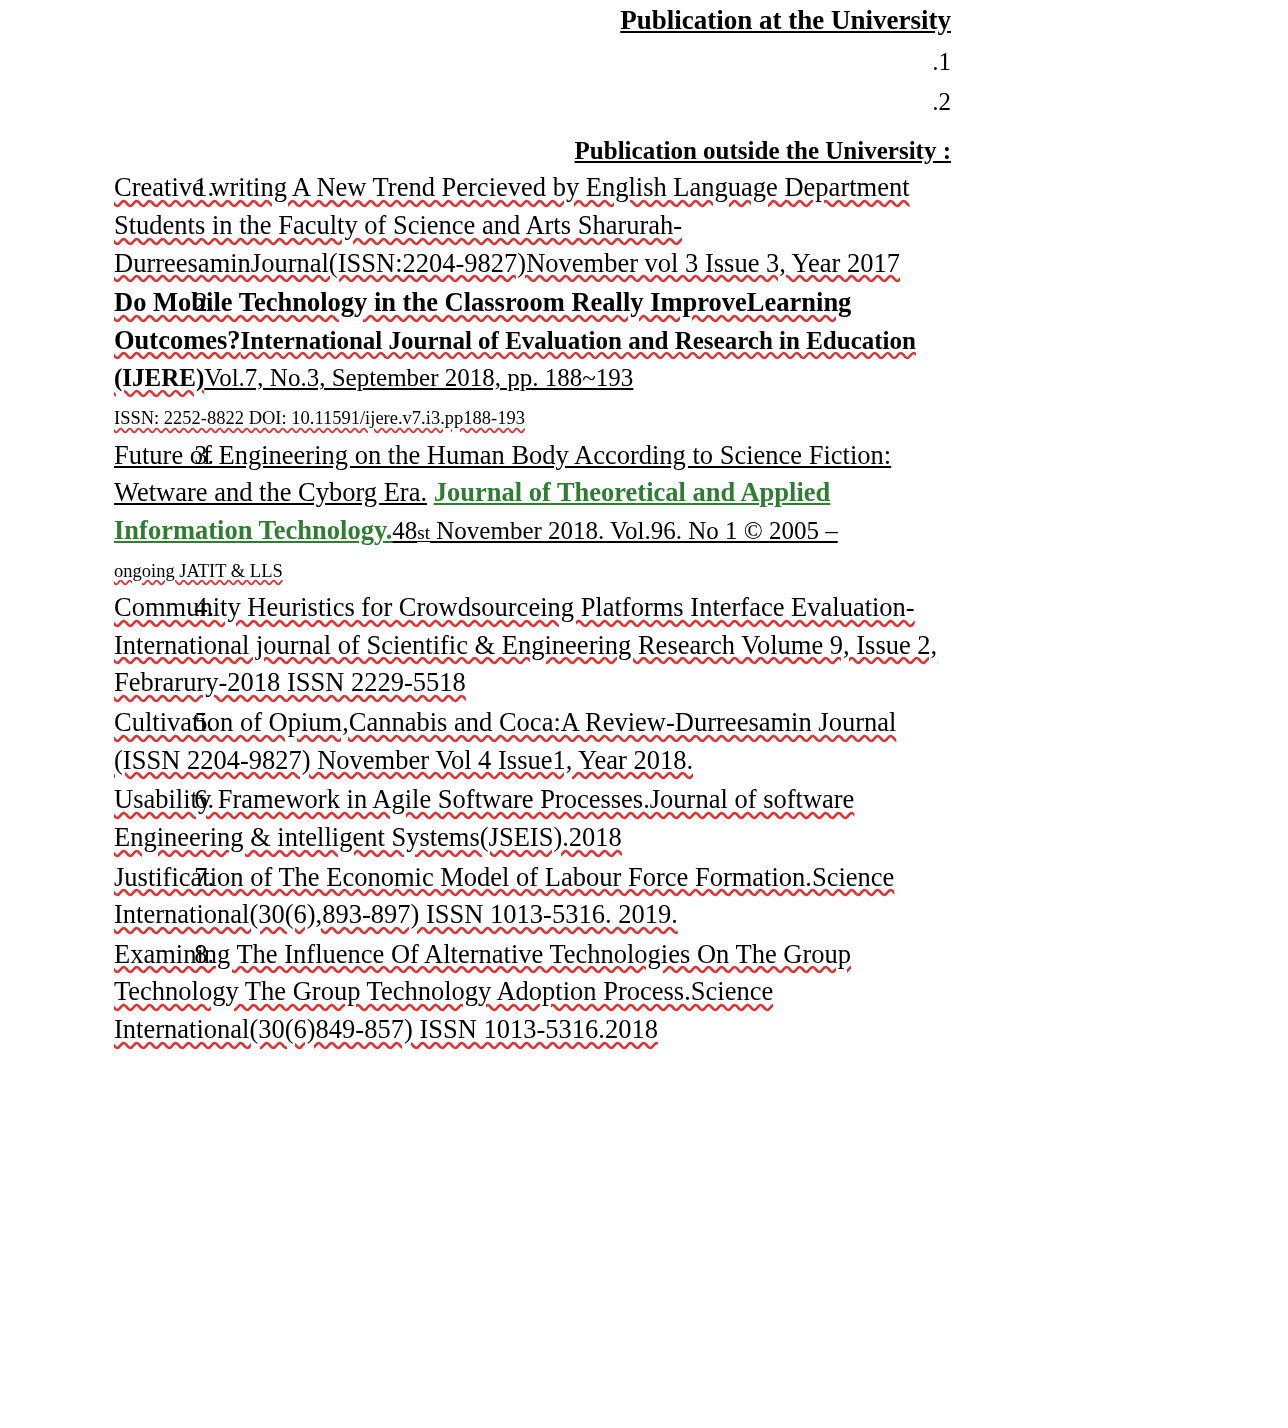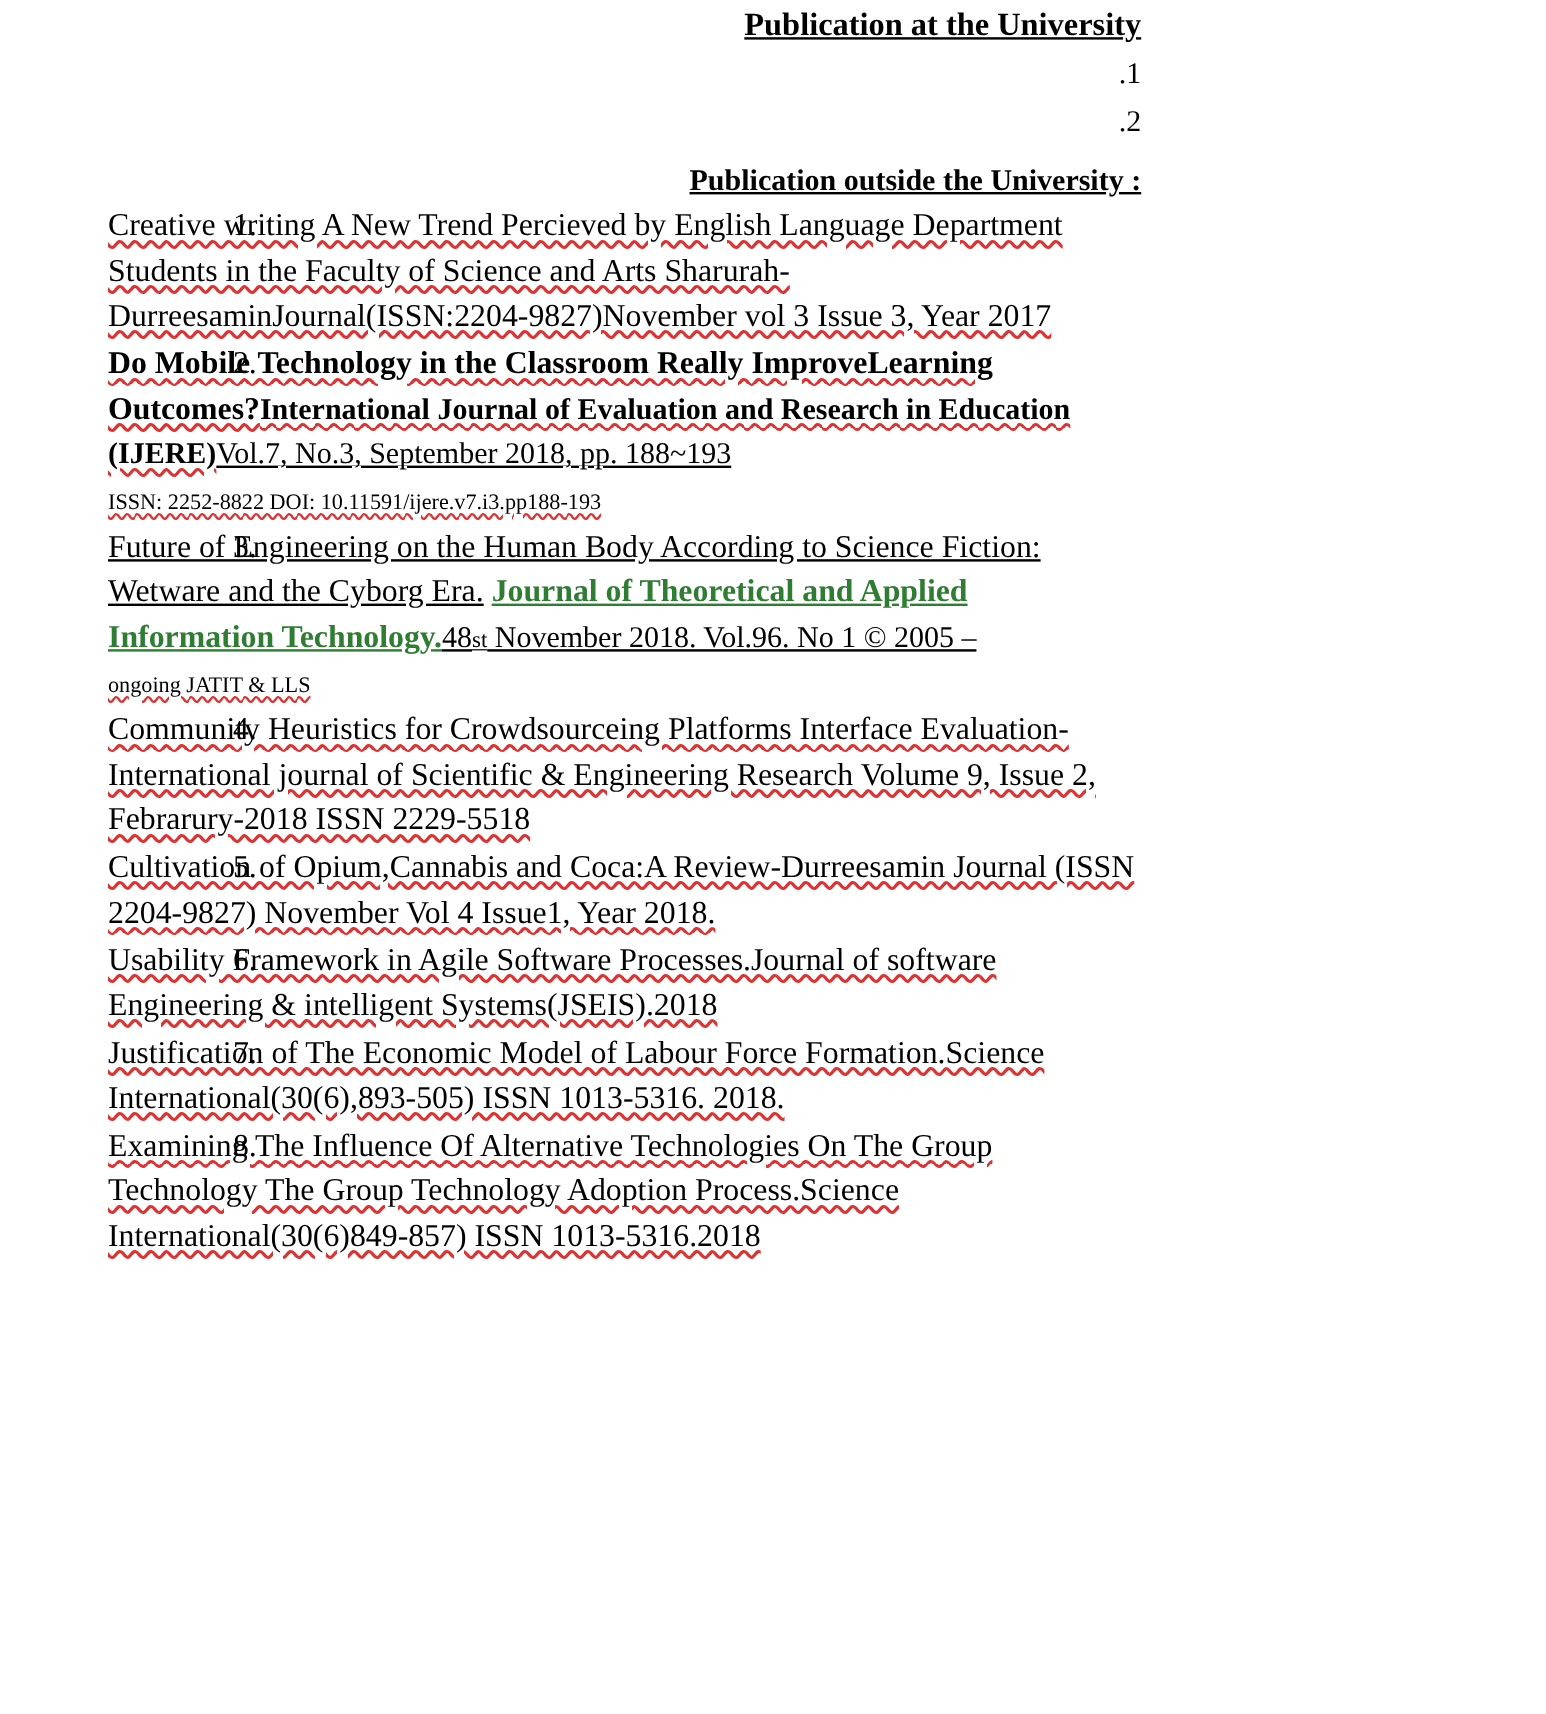--- a/index.html
+++ b/index.html
@@ -50,21 +50,21 @@
   }
   ol.pub-list {
     list-style: none;
     margin: 0;
     padding: 0 140px 0 0;
     counter-reset: pubitem;
   }
   ol.pub-list > li {
     position: relative;
     margin: 0 0 2px 0;
-    padding-left: 90px;
+    padding-left: 114px;
     font-size: 26.5px;
     line-height: 1.42;
   }
   ol.pub-list > li::before {
     counter-increment: pubitem;
     content: counter(pubitem) ".";
     position: absolute;
     left: 178px;
     width: 36px;
     text-align: right;
@@ -129,21 +129,21 @@
 
     <li>
       <span class="u spell">Cultivation of Opium,Cannabis and Coca:A Review-Durreesamin Journal (ISSN 2204-9827) November Vol 4 Issue1, Year 2018.</span>
     </li>
 
     <li>
       <span class="u spell">Usability Framework in Agile Software Processes.Journal of software Engineering &amp; intelligent Systems(JSEIS).2018</span>
     </li>
 
     <li>
-      <span class="u spell">Justification of The Economic Model of Labour Force Formation.Science International(30(6),893-505) ISSN 1013-5316. 2018.</span>
+      <span class="u spell">Justification of The Economic Model of Labour Force Formation.Science International(30(6),893-897) ISSN 1013-5316. 2019.</span>
     </li>
 
     <li>
       <span class="u spell">Examining The Influence Of Alternative Technologies On The Group Technology The Group Technology Adoption Process.Science International(30(6)849-857) ISSN 1013-5316.2018</span>
     </li>
 
   </ol>
 </div>
 
 </body></html>

